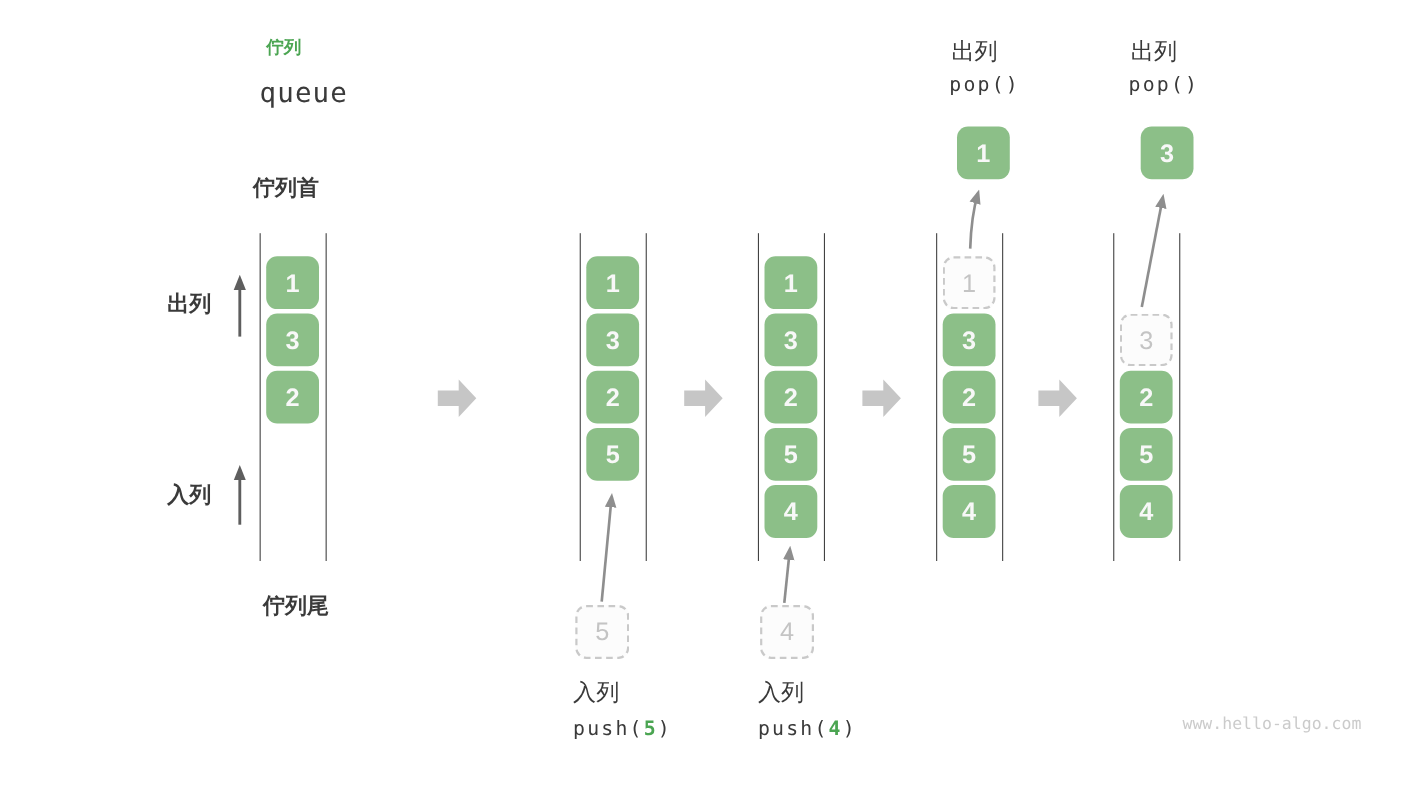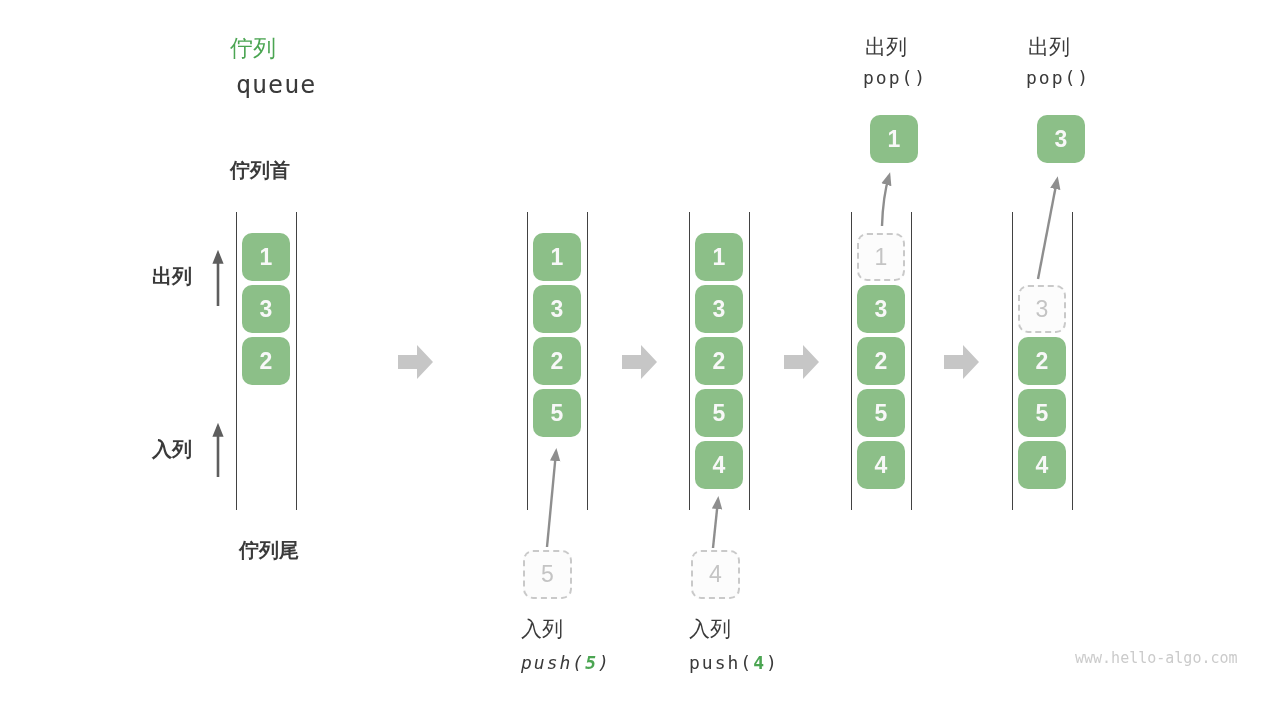--- a/index.html
+++ b/index.html
@@ -6,21 +6,21 @@
     --accent-green:#4BA552; --box-green:#8CBF88; --box-text:#F8F8F8;
     --ghost-border:#C9C9C9; --ghost-fill:#FCFCFC; --ghost-text:#C4C4C4;
     --wall-gray:#424242; --text-dark:#3A3A3A; --flow-arrow-gray:#C6C6C6;
     --thin-arrow-dark:#5E5E5E; --thin-arrow-gray:#8E8E8E; --watermark-gray:#CBCBCB;
   }
   *{margin:0;padding:0;box-sizing:border-box;}
   html,body{background:#fff;}
   .canvas{position:relative;width:1280px;height:720px;background:#fff;overflow:hidden;
           font-family:"Liberation Sans",sans-serif;color:var(--text-dark);}
 
-  .title-zh{position:absolute;left:230px;top:33px;font-size:23px;font-weight:400;color:var(--accent-green);}
+  .title-zh{position:absolute;left:242px;top:33px;font-size:16px;font-weight:700;color:var(--accent-green);}
   .title-en{position:absolute;left:236px;top:70px;font-size:25px;letter-spacing:1px;
             font-family:"DejaVu Sans Mono",monospace;color:var(--text-dark);}
 
   .side-label{position:absolute;font-size:20px;font-weight:700;color:var(--text-dark);white-space:nowrap;}
   .lbl-front{left:230px;top:157px;font-family:Liberation Mono, monospace;}
   .lbl-rear{left:239px;top:537px;}
   .lbl-deq{left:152px;top:263px;}
   .lbl-enq{left:152px;top:436px;}
 
   .queue{position:absolute;top:212px;width:61px;height:298px;
@@ -44,21 +44,21 @@
   .staged{position:absolute;width:49px;height:49px;border-radius:10px;
           background:var(--ghost-fill);border:2px dashed var(--ghost-border);
           color:var(--ghost-text);display:flex;align-items:center;justify-content:center;
           font-size:23px;}
   .s2{left:523px;top:550px;} .s3{left:691px;top:550px;}
 
   .op-label{position:absolute;font-size:21px;color:var(--text-dark);white-space:nowrap;}
   .op-code{position:absolute;font-size:18px;letter-spacing:2px;color:var(--text-dark);
            font-family:"DejaVu Sans Mono",monospace;white-space:nowrap;}
   .op-code .arg{color:var(--accent-green);font-weight:700;}
-  .e2{left:521px;top:615px;} .e2c{left:521px;top:652px;font-style:italic;}
+  .e2{left:521px;top:615px;} .e2c{left:521px;top:652px;}
   .e3{left:689px;top:615px;} .e3c{left:689px;top:652px;}
   .d4{left:865px;top:33px;}  .d4c{left:863px;top:67px;}
   .d5{left:1028px;top:33px;} .d5c{left:1026px;top:67px;}
 
   .overlay{position:absolute;left:0;top:0;width:1280px;height:720px;pointer-events:none;z-index:5;}
   .ln-dark{stroke:var(--thin-arrow-dark);stroke-width:2.6;fill:none;}
   .ln-gray{stroke:var(--thin-arrow-gray);stroke-width:2.4;fill:none;}
   .head-dark{fill:var(--thin-arrow-dark);}
   .head-gray{fill:var(--thin-arrow-gray);}
   .block{fill:var(--flow-arrow-gray);}

